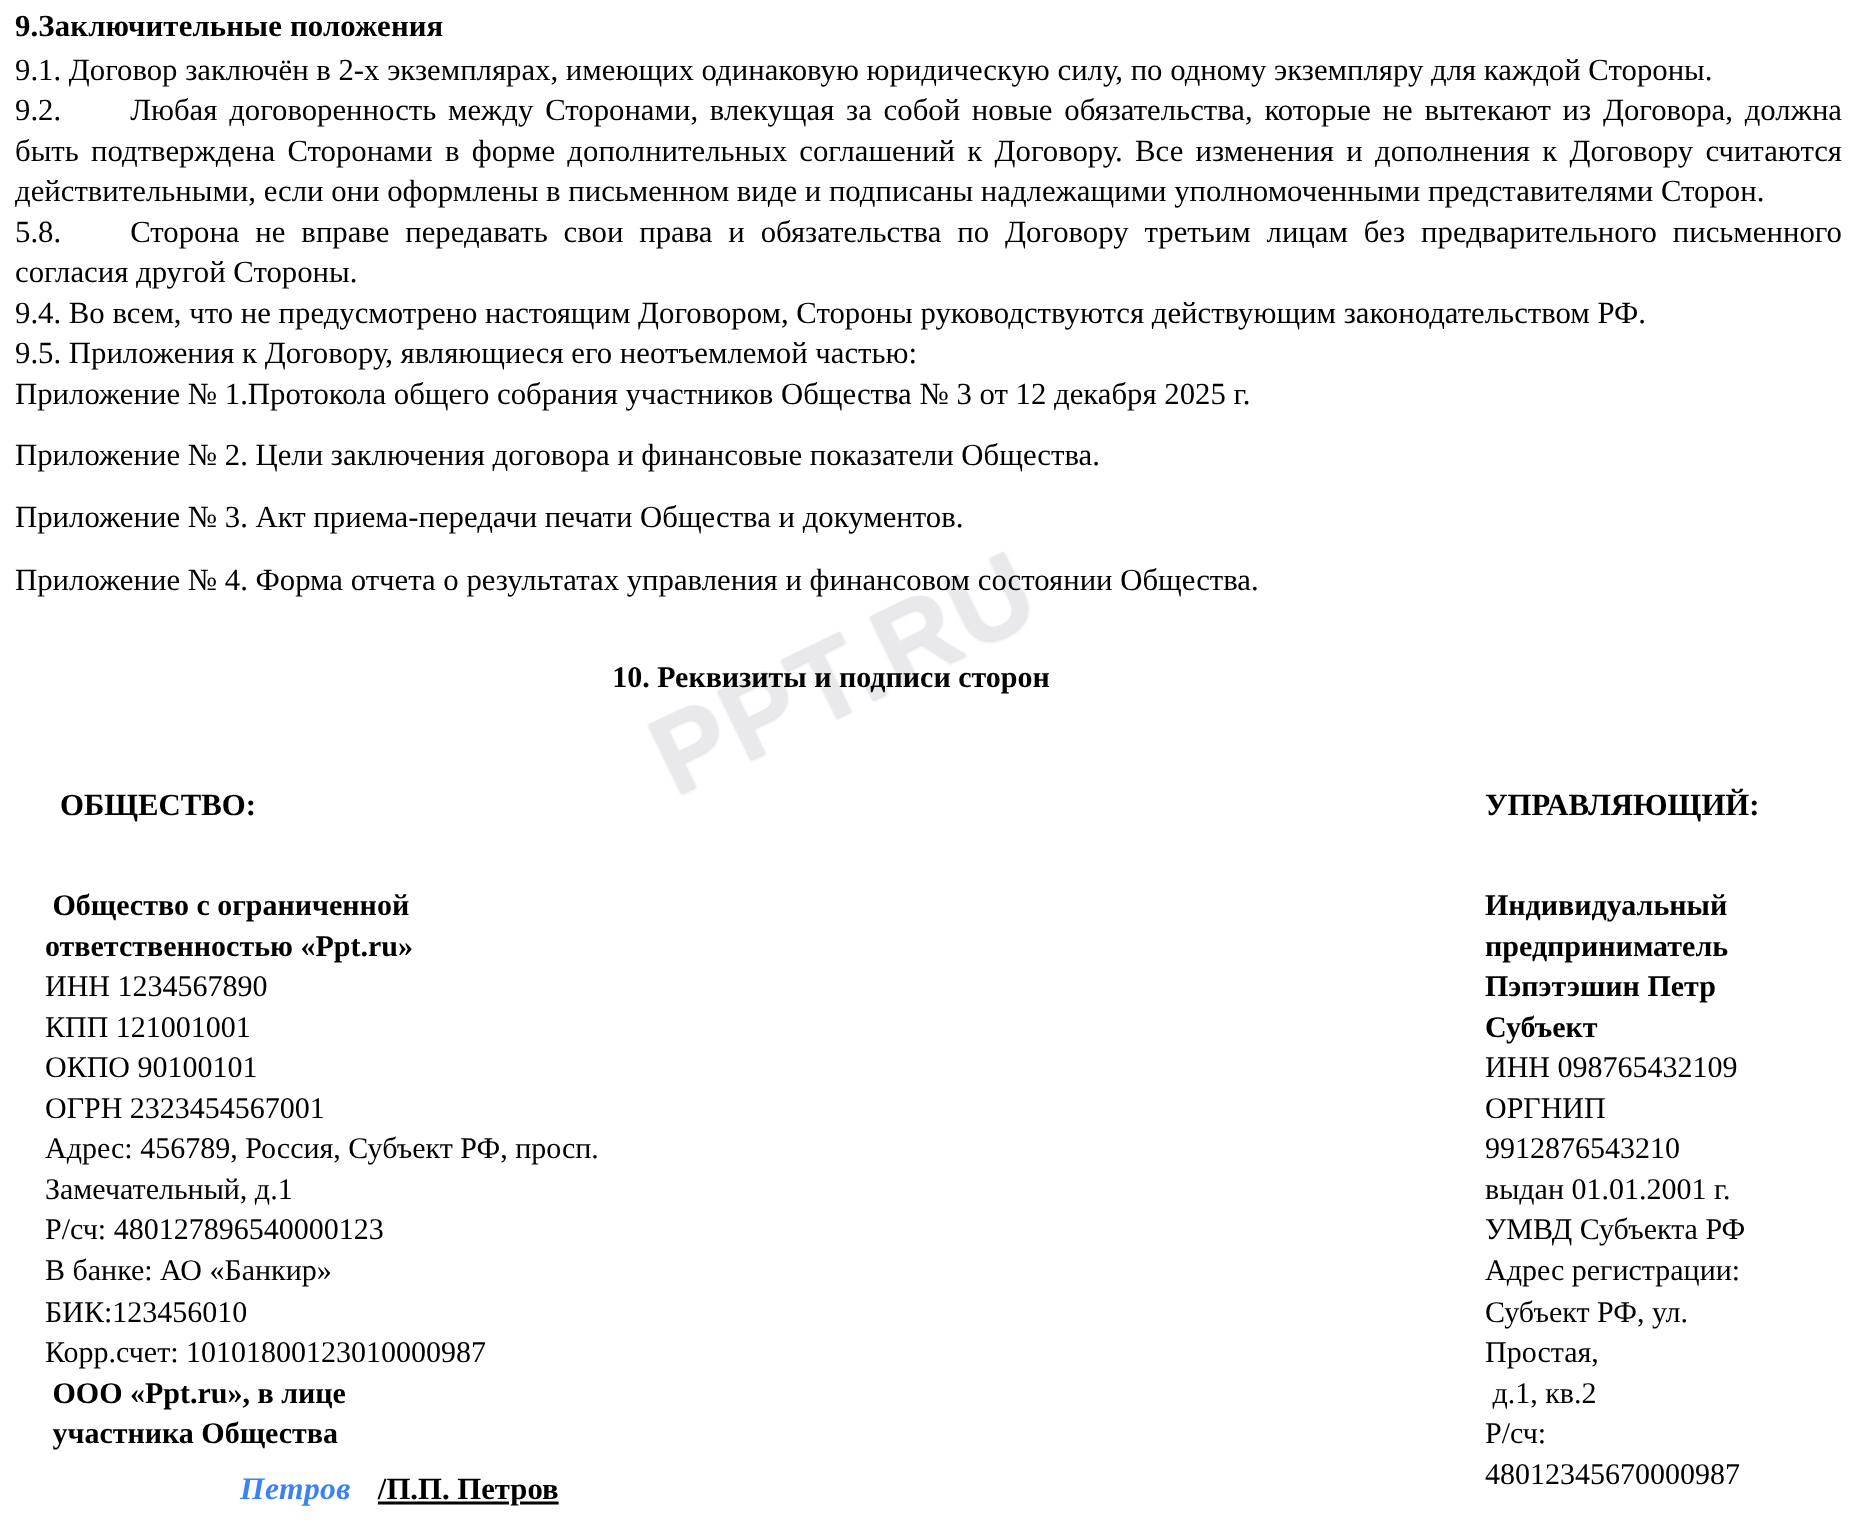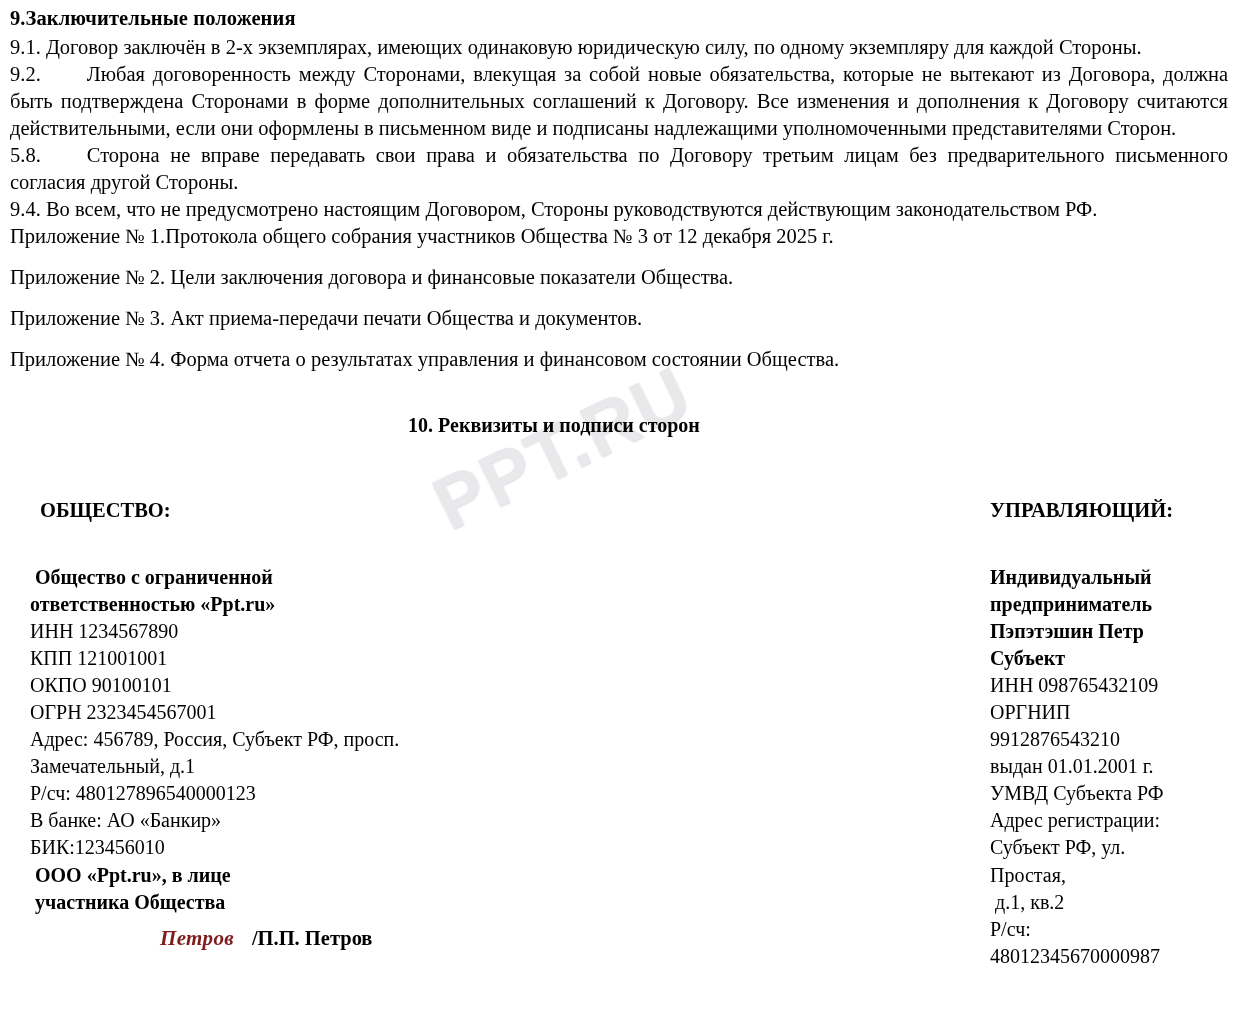--- a/index.html
+++ b/index.html
@@ -127,27 +127,28 @@
     align-items: baseline;
     white-space: nowrap;
   }
   .col-left  .sig-row { padding-left: 130px; }
 
   .sig-script {
     font-family: "Liberation Serif", "DejaVu Serif", serif;
     font-style: italic;
     font-weight: bold;
     font-size: 21px;
-    color: #7f1d1d;
+    color: #3b82f6;
     letter-spacing: 0.3px;
   }
   .sig-name {
     font-weight: bold;
     font-size: 20.5px;
     margin-left: 18px;
+    text-decoration: underline;
   }
 </style>
 </head>
 <body>
 
 <div class="page">
 
   <div class="watermark">
     <div class="watermark-text">PPT.RU</div>
   </div>
@@ -157,20 +158,21 @@
     <h1 class="section-title">9.Заключительные положения</h1>
 
     <p class="clause">9.1. Договор заключён в 2-х экземплярах, имеющих одинаковую юридическую силу, по одному экземпляру для каждой Стороны.</p>
 
     <p class="clause"><span>9.2.</span><span class="tabgap"></span><span>Любая договоренность между Сторонами, влекущая за собой новые обязательства, которые не вытекают из Договора, должна быть подтверждена Сторонами в форме дополнительных соглашений к Договору. Все изменения и дополнения к Договору считаются действительными, если они оформлены в письменном виде и подписаны надлежащими уполномоченными представителями Сторон.</span></p>
 
     <p class="clause"><span>5.8.</span><span class="tabgap"></span><span>Сторона не вправе передавать свои права и обязательства по Договору третьим лицам без предварительного письменного согласия другой Стороны.</span></p>
 
     <p class="clause">9.4. Во всем, что не предусмотрено настоящим Договором, Стороны руководствуются действующим законодательством РФ.</p>
 
+    <p class="clause last-left">9.5. Приложения к Договору, являющиеся его неотъемлемой частью:</p>
 
     <p class="appendix">Приложение № 1.Протокола  общего собрания участников Общества № 3 от 12 декабря 2025  г.</p>
     <p class="appendix spaced">Приложение № 2. Цели заключения договора и финансовые показатели Общества.</p>
     <p class="appendix spaced">Приложение № 3. Акт приема-передачи печати Общества и документов.</p>
     <p class="appendix spaced">Приложение № 4. Форма отчета о результатах управления и финансовом состоянии Общества.</p>
 
     <h2 class="section-title-2">10. Реквизиты и подписи сторон</h2>
 
     <div class="requisites">
 
@@ -181,20 +183,21 @@
         <p class="req-line bold">ответственностью «Ppt.ru»</p>
         <p class="req-line">ИНН 1234567890</p>
         <p class="req-line">КПП 121001001</p>
         <p class="req-line">ОКПО 90100101</p>
         <p class="req-line">ОГРН 2323454567001</p>
         <p class="req-line">Адрес: 456789, Россия, Субъект РФ, просп.</p>
         <p class="req-line">Замечательный, д.1</p>
         <p class="req-line">Р/сч: 480127896540000123</p>
         <p class="req-line">В банке: АО «Банкир»</p>
         <p class="req-line">БИК:123456010</p>
+        <p class="req-line">Корр.счет: 10101800123010000987</p>
         <p class="req-line bold"> ООО «Ppt.ru», в лице</p>
         <p class="req-line bold"> участника Общества</p>
 
         <div class="sig-row">
           <span class="sig-script">Петров</span>
           <span class="sig-name">/П.П. Петров</span>
         </div>
       </div>
 
       <div class="col col-right">

